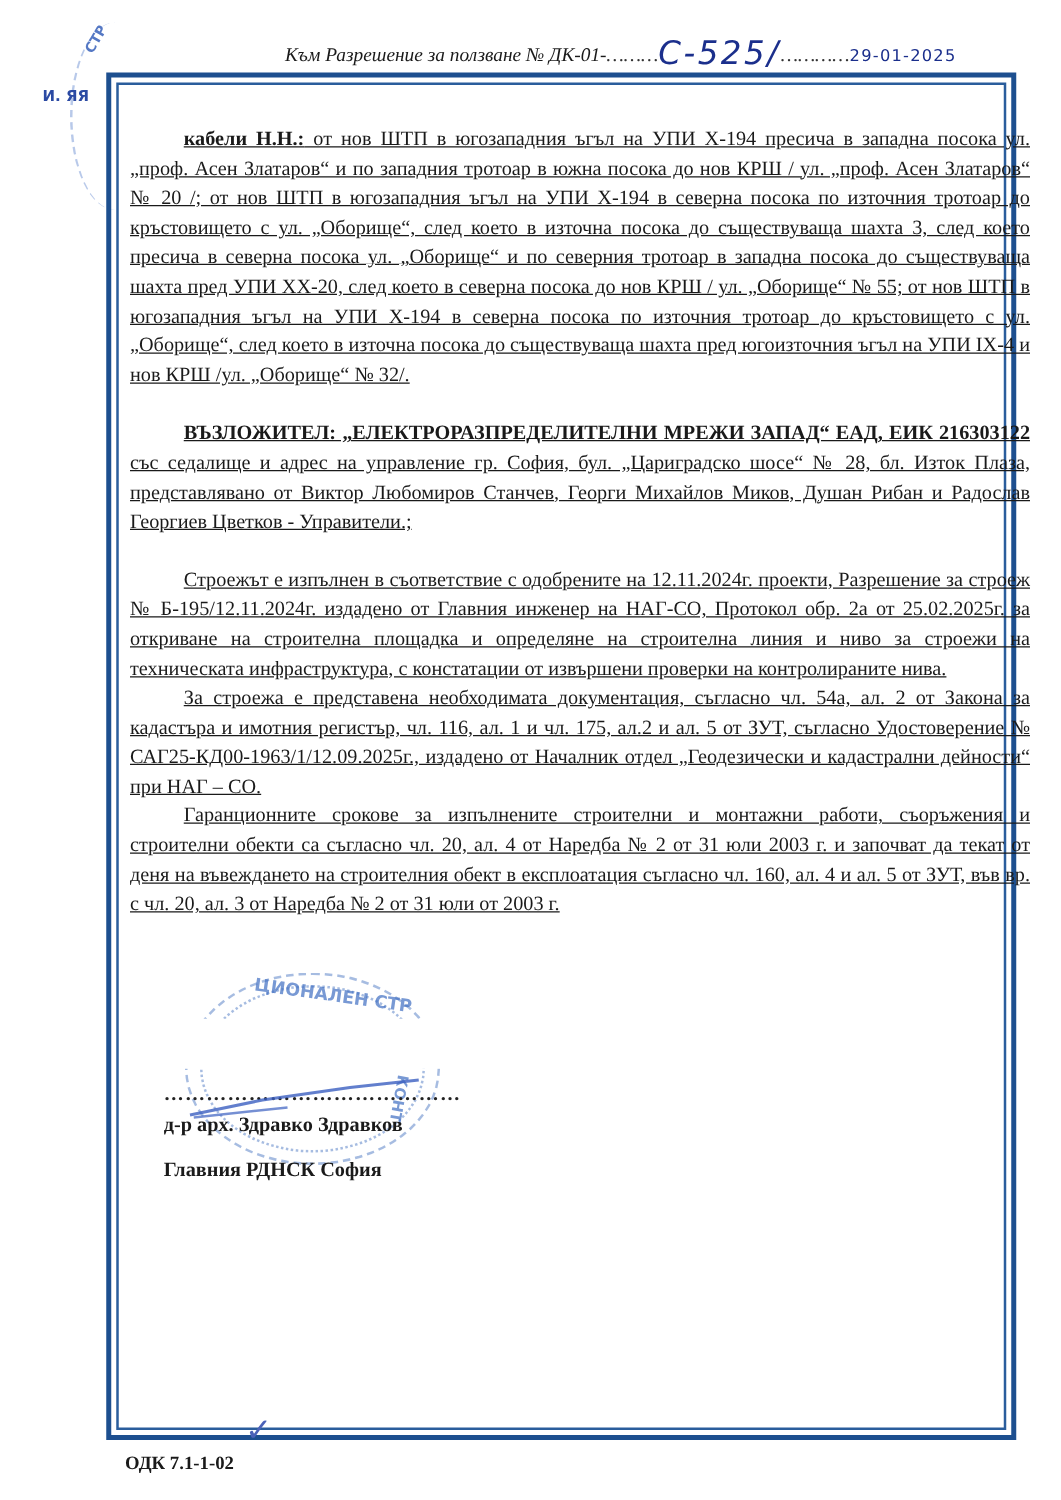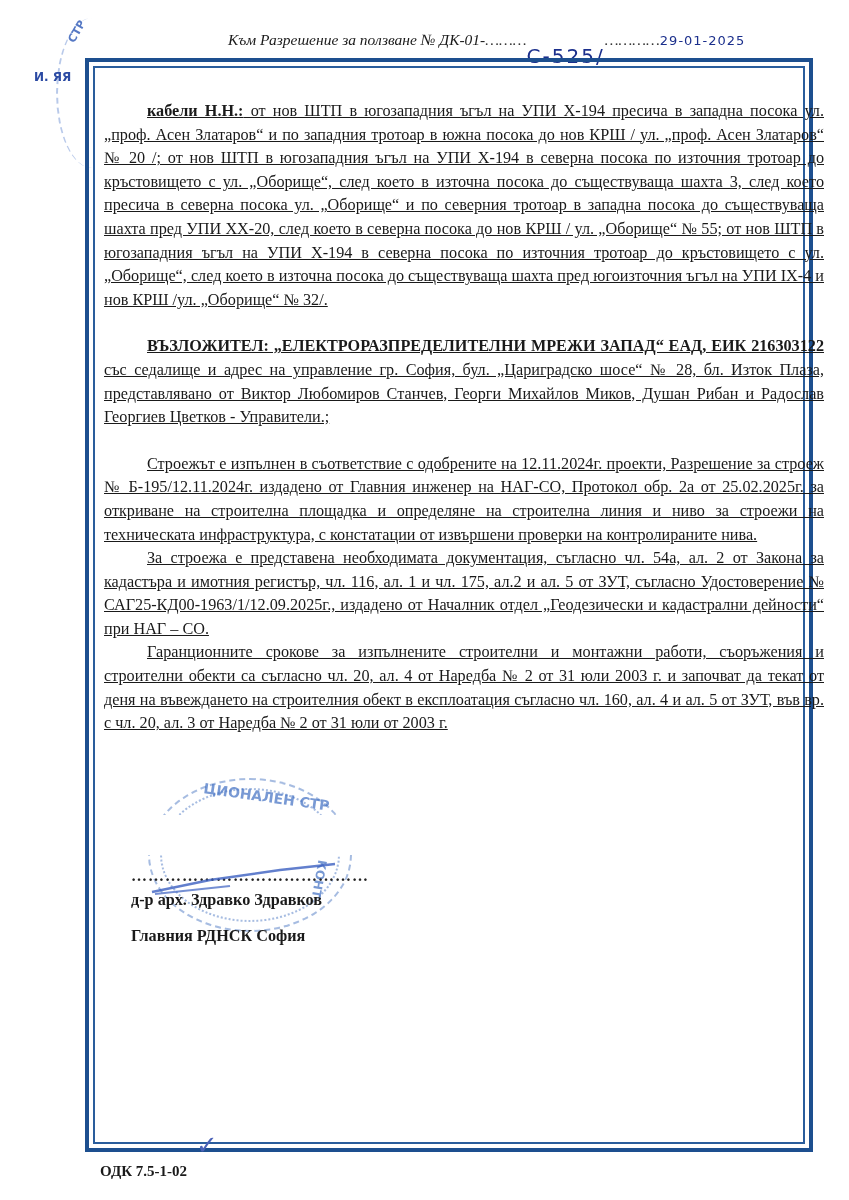--- a/index.html
+++ b/index.html
@@ -1,20 +1,20 @@
 <!DOCTYPE html>
 <html><head>
 <meta charset="utf-8">
 <style>
   html, body { margin: 0; padding: 0; background: #ffffff; }
   body { width: 849px; height: 1200px; position: relative; overflow: hidden;
          font-family: "Liberation Serif", "DejaVu Serif", serif; color: #1a1a1a; }
   .header { position: absolute; left: 228px; top: 26px; font-style: italic; font-size: 15.5px; white-space: nowrap; }
   .header .hand { font-family: "DejaVu Sans", sans-serif; font-style: normal; color: #1b2f8c; }
-  .header .num { font-size: 20px; letter-spacing: 2px; position: relative; top: 18px; }
+  .header .num { font-size: 26px; letter-spacing: 2px; position: relative; top: 2px; font-style: italic; }
   .header .date { font-size: 13px; letter-spacing: 1px; }
   .header .dots { letter-spacing: 0; color: #333; }
   .frame-outer { position: absolute; left: 85px; top: 58px; width: 728px; height: 1094px;
                  border: 4px solid #1d4f8f; box-sizing: border-box; }
   .frame-inner { position: absolute; left: 4px; top: 4px; right: 4px; bottom: 4px;
                  border: 2px solid #2a5d9c; }
   .content { position: absolute; left: 104px; top: 100px; width: 720px; font-size: 16.2px; line-height: 23.6px; }
   .para { text-align: justify; margin: 0; }
   .indent { text-indent: 43px; text-decoration: underline; }
   .p-gap { height: 23px; }
@@ -63,13 +63,13 @@
 
 <div class="dot-line">……………………………………</div>
 <svg style="position:absolute; left:150px; top:862px;" width="190" height="40">
   <path d="M2 30 L60 18 L130 8 L185 2" stroke="#3b5fc0" stroke-width="2.5" fill="none" opacity="0.8"></path>
   <path d="M5 32 L80 24" stroke="#3b5fc0" stroke-width="2" fill="none" opacity="0.7"></path>
 </svg>
 <div class="sig" style="top:891px;text-align:center;">д-р арх. Здравко Здравков</div>
 <div class="sig" style="top:927px;">Главния РДНСК София</div>
 
 <div class="check">✓</div>
-<div class="footer">ОДК 7.5-1-02</div>
+<div class="footer">ОДК 7.1-1-02</div>
 
 </body></html>

